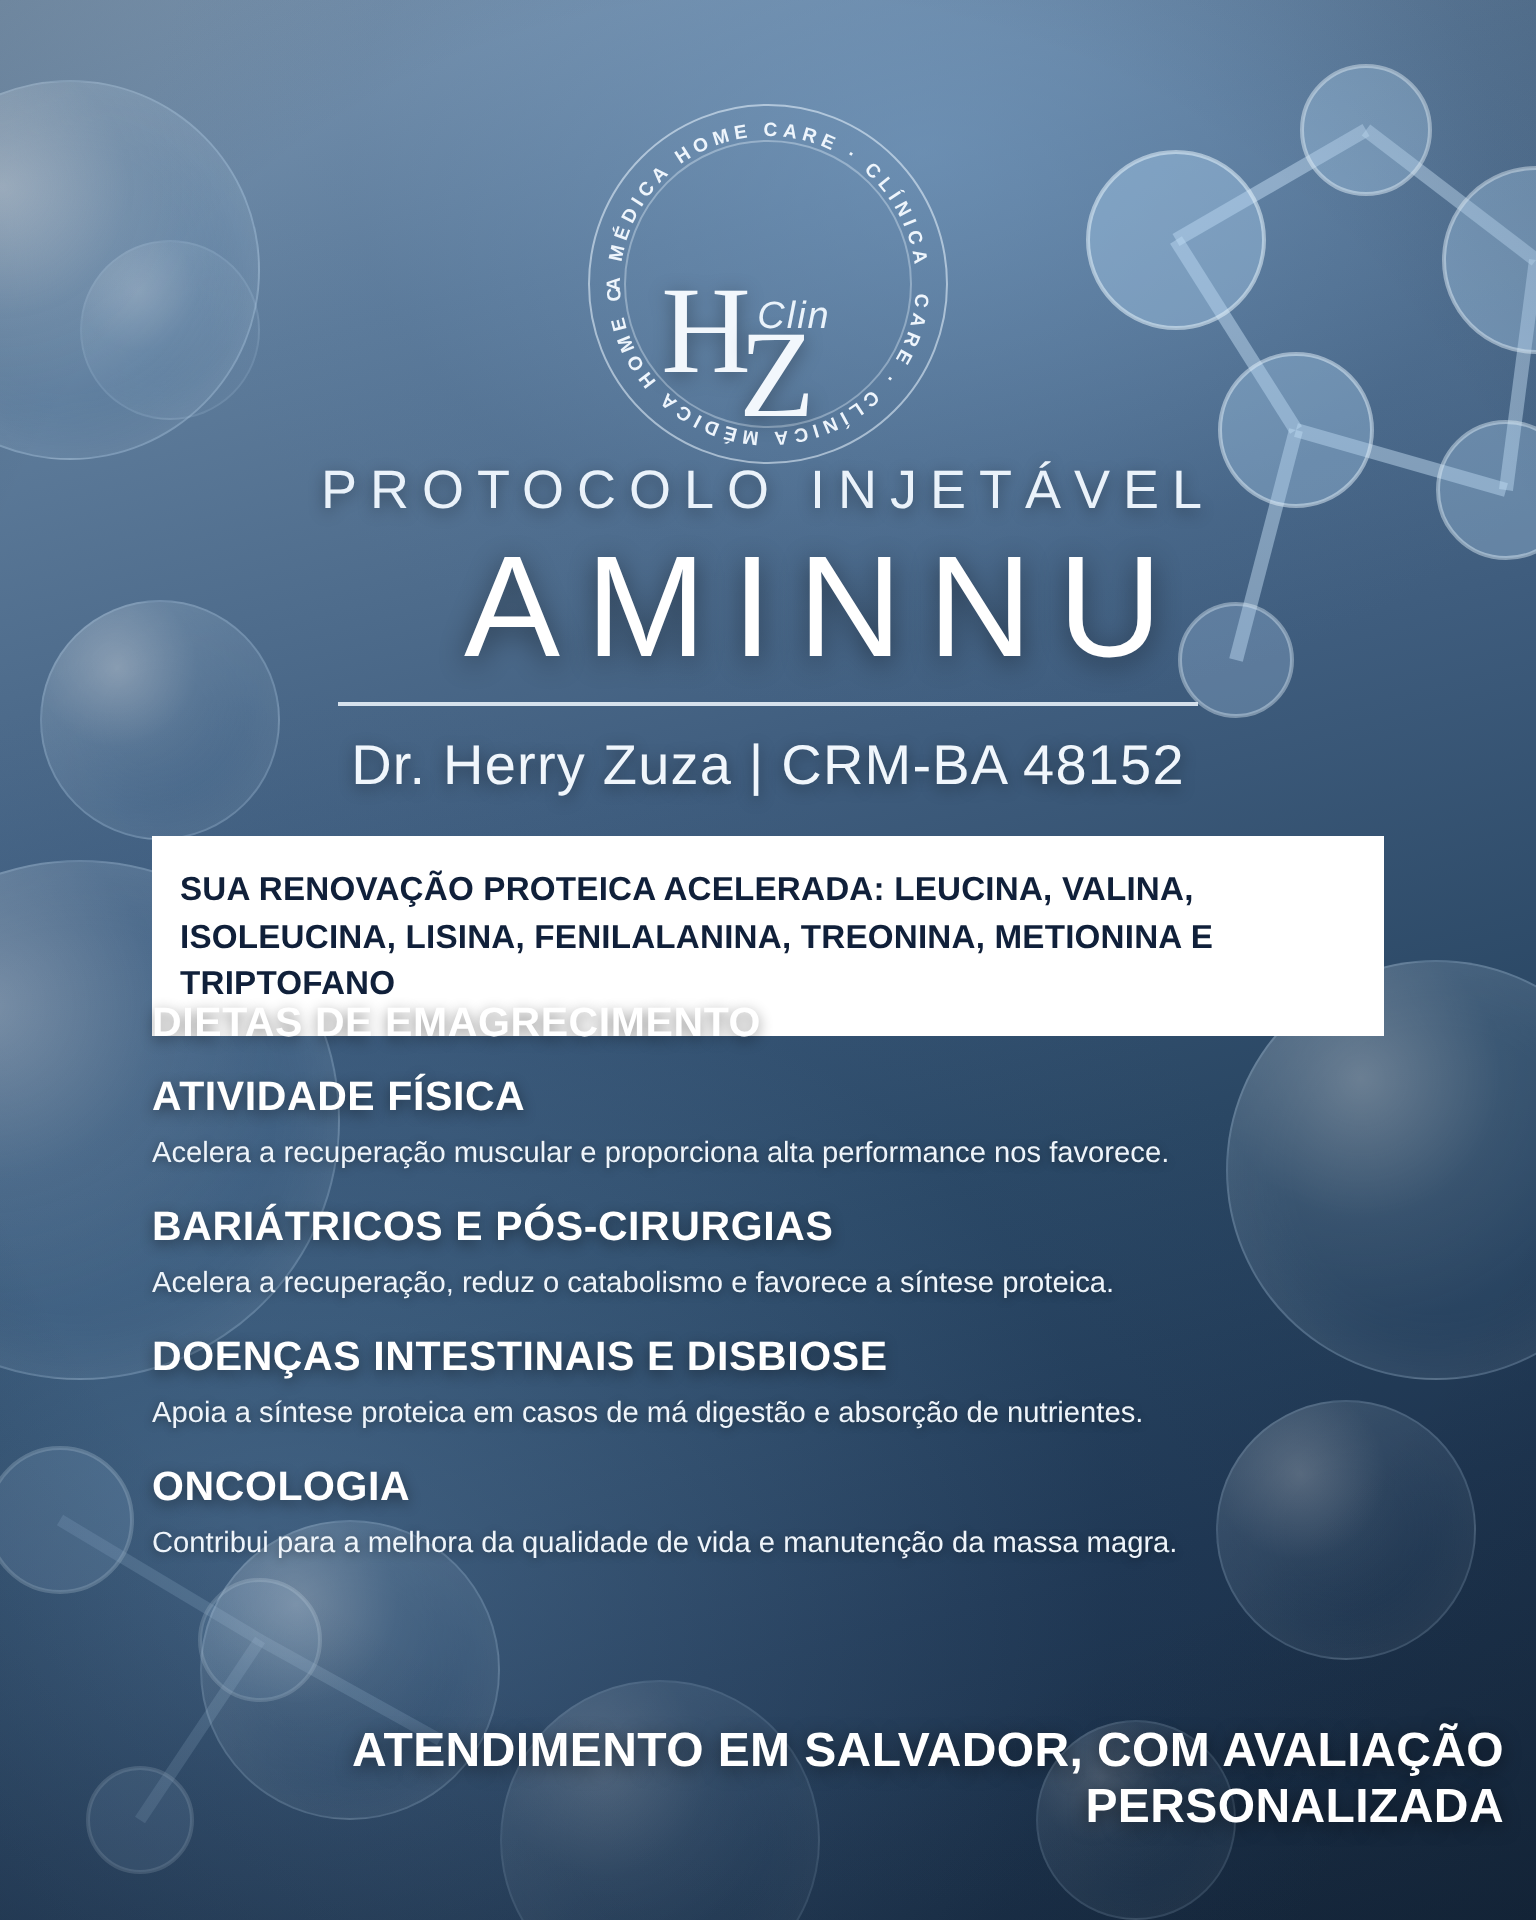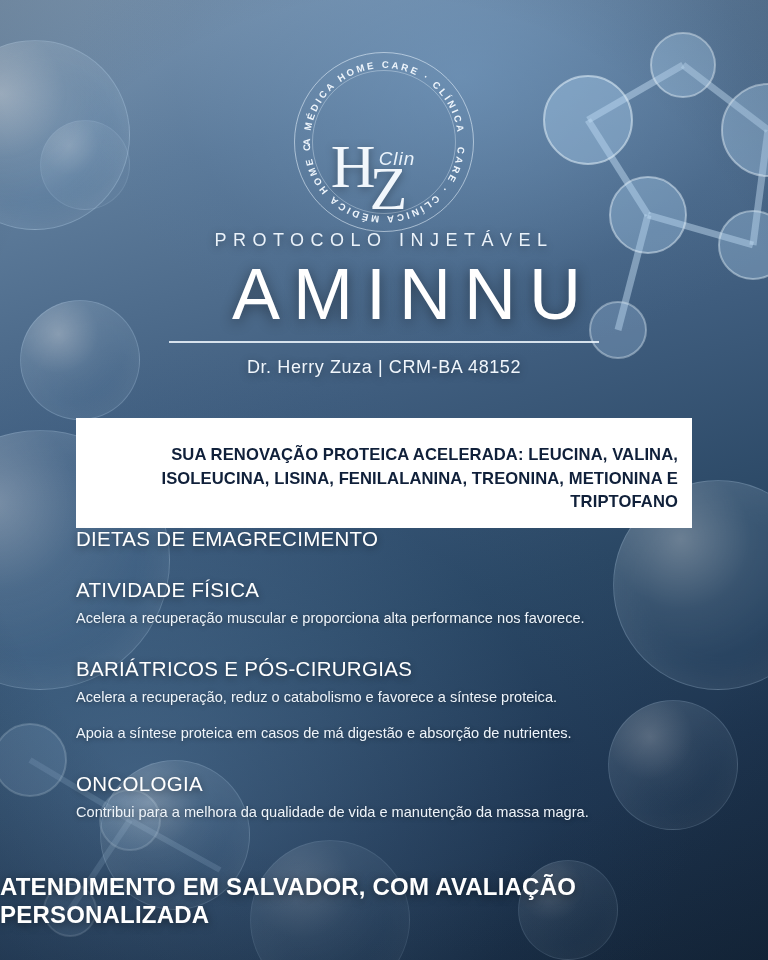--- a/index.html
+++ b/index.html
@@ -100,21 +100,21 @@
   }
 
   
   .head {
     position: absolute;
     left: 0; right: 0; top: 230px;
     text-align: center;
   }
   .kicker {
     color: #eaf2fa;
-    font-size: 18px;
+    font-size: 27px;
     letter-spacing: 6.5px;
     font-weight: 400;
     text-shadow: 0 2px 8px rgba(0,0,0,0.4);
   }
   .brand {
     margin-top: 6px;
     color: #ffffff;
     font-size: 72px;
     font-weight: 300;
     letter-spacing: 13px;
@@ -124,76 +124,74 @@
     padding-left: 45px;
   }
   .rule {
     width: 430px; height: 2px;
     margin: 8px auto 0;
     background: rgba(240,248,255,0.85);
   }
   .doctor {
     margin-top: 14px;
     color: #f0f6fc;
-    font-size: 18px;
+    font-size: 28px;
     letter-spacing: 0.6px;
     text-shadow: 0 2px 8px rgba(0,0,0,0.4);
   }
 
   
   .band {
     position: absolute;
     left: 76px; right: 76px; top: 418px;
     background: #ffffff;
-    padding: 25px 14px 14px;
-    text-align: right;
+    padding: 15px 14px 14px;
+    text-align: left;
   }
   .band p {
     color: #10203a;
     font-weight: 700;
     font-size: 16.6px;
     line-height: 1.42;
     letter-spacing: 0.1px;
     font-stretch: condensed;
   }
 
   
   .content {
     position: absolute;
     left: 76px; right: 60px; top: 500px;
   }
   .sec { margin-bottom: 13px; }
   .sec h3 {
     color: #ffffff;
     font-size: 20.5px;
-    font-weight: 400;
+    font-weight: 700;
     letter-spacing: 0.3px;
     margin-bottom: 5px;
     text-shadow: 0 2px 7px rgba(0,0,0,0.45);
-    margin-top: 27px;
   }
   .sec p {
     color: #eef4fa;
     font-size: 14.6px;
     line-height: 1.58;
     font-weight: 400;
     text-shadow: 0 1px 5px rgba(0,0,0,0.4);
   }
 
   
   .footer {
     position: absolute;
     left: 0; right: 16px; top: 862px;
-    text-align: left;
+    text-align: right;
     color: #ffffff;
     font-size: 24px;
     font-weight: 700;
     letter-spacing: 0.2px;
     text-shadow: 0 2px 9px rgba(0,0,0,0.5);
-    margin-top: 11px;
   }
 </style>
 </head>
 <body>
 
 <div class="poster">
 
   <div class="bg-art">
     <svg class="mol" width="330" height="430" viewBox="0 0 330 430">
       <g stroke="rgba(210,235,255,0.45)" stroke-width="7" fill="none">
@@ -277,20 +275,21 @@
     </div>
     <div class="sec">
       <h3>ATIVIDADE FÍSICA</h3>
       <p>Acelera a recuperação muscular e proporciona alta performance nos favorece.</p>
     </div>
     <div class="sec">
       <h3>BARIÁTRICOS E PÓS-CIRURGIAS</h3>
       <p>Acelera a recuperação, reduz o catabolismo e favorece a síntese proteica.</p>
     </div>
     <div class="sec">
+      <h3>DOENÇAS INTESTINAIS E DISBIOSE</h3>
       <p>Apoia a síntese proteica em casos de má digestão e absorção de nutrientes.</p>
     </div>
     <div class="sec">
       <h3>ONCOLOGIA</h3>
       <p>Contribui para a melhora da qualidade de vida e manutenção da massa magra.</p>
     </div>
   </div>
 
   <div class="footer">ATENDIMENTO EM SALVADOR, COM AVALIAÇÃO PERSONALIZADA</div>
 

